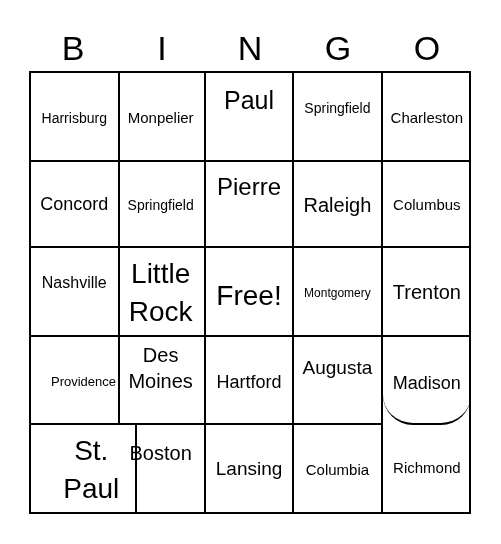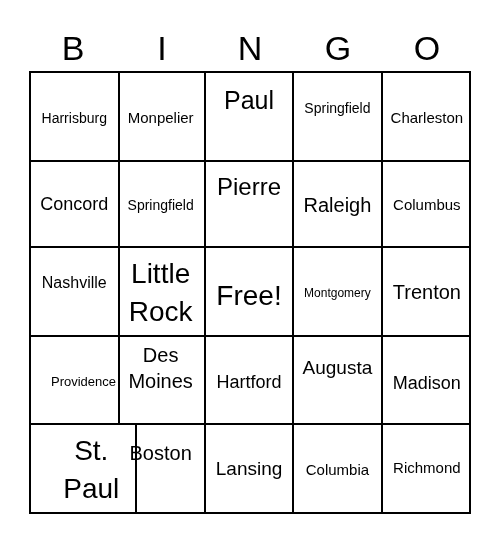--- a/index.html
+++ b/index.html
@@ -77,21 +77,21 @@
     </div>
     <div class="cell" style="left: 86.4px; top: 263.8px;">
       <div class="txt" style="font-size: 20px; top: 5px; line-height: 26px; padding: 0px 4px;">Des Moines</div>
     </div>
     <div class="cell" style="left: 174.8px; top: 263.8px;">
       <div class="txt" style="font-size: 18px; top: 34px; line-height: 22px; padding: 0px 4px;">Hartford</div>
     </div>
     <div class="cell" style="left: 263.2px; top: 263.8px;">
       <div class="txt" style="font-size: 19px; top: 20px; line-height: 22px; padding: 0px 4px;">Augusta</div>
     </div>
-    <div class="cell lastc" style="left: 351.6px; top: 263.8px;">
+    <div class="cell lastc" style="left: 351.6px; top: 263.8px; border-radius: 30px;">
       <div class="txt" style="font-size: 18px; top: 35px; line-height: 22px; padding: 0px 4px;">Madison</div>
     </div>
     <div class="cell lastr" style="left: 0px; top: 352.4px; margin-left: 17px;">
       <div class="txt" style="font-size: 28px; top: 7px; line-height: 38px; padding: 0px 4px;">St. Paul</div>
     </div>
     <div class="cell lastr" style="left: 86.4px; top: 352.4px;">
       <div class="txt" style="font-size: 20px; top: 17px; line-height: 23px; padding: 0px 4px;">Boston</div>
     </div>
     <div class="cell lastr" style="left: 174.8px; top: 352.4px;">
       <div class="txt" style="font-size: 19px; top: 33px; line-height: 22px; padding: 0px 4px;">Lansing</div>

